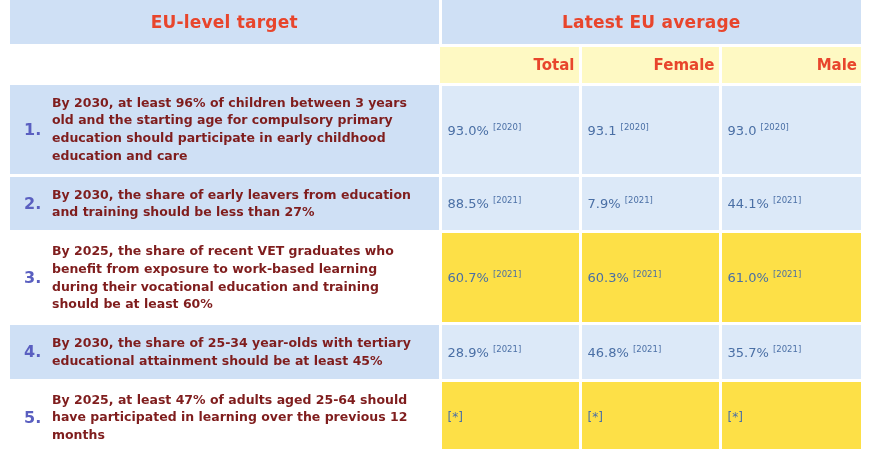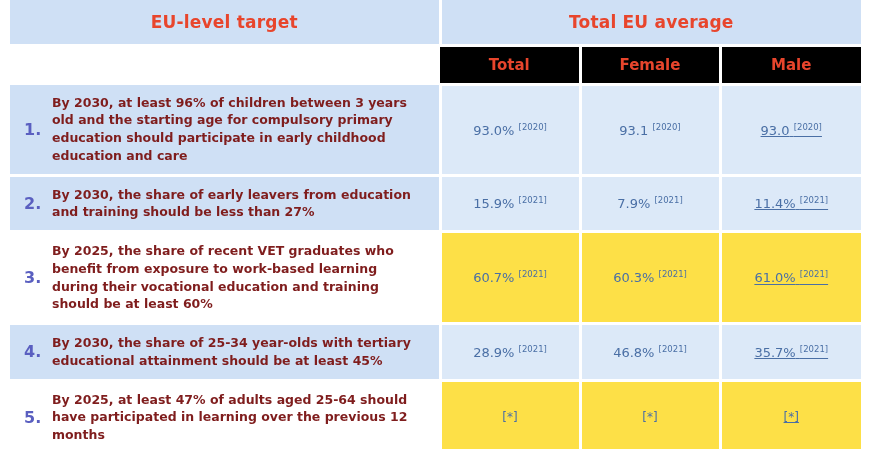--- a/index.html
+++ b/index.html
@@ -35,25 +35,25 @@
     color: #e8452c;
     font-size: 17px;
     font-weight: bold;
     text-align: center;
     padding: 12px 6px;
     border-bottom: 3px solid #ffffff;
     letter-spacing: 0.2px;
   }
   th.hdr-target { border-right: 3px solid #ffffff; }
   th.sub {
-    background: #000000;
+    background: #fef9c3;
     color: #e8452c;
     font-size: 15px;
     font-weight: bold;
-    text-align: center;
+    text-align: right;
     padding: 9px 4px;
     border-bottom: 3px solid #ffffff;
     border-right: 3px solid #ffffff;
   }
   th.sub.last { border-right: none; }
   th.blank-left {
     background: #ffffff;
     border: none;
   }
 
@@ -85,26 +85,26 @@
     color: #7f1d1d;
     font-weight: bold;
     font-size: 12.5px;
     line-height: 1.42;
     padding: 9px 14px 9px 4px;
     border-right: 3px solid #ffffff;
   }
   td.val {
     color: #4a6fa5;
     font-size: 13px;
-    text-align: center;
+    text-align: left;
     padding: 8px 6px;
     border-right: 3px solid #ffffff;
     white-space: nowrap;
   }
-  td.val.last { border-right: none; text-decoration: underline; }
+  td.val.last { border-right: none; }
   td.val .yr {
     font-size: 8.5px;
     vertical-align: super;
     color: #4a6fa5;
   }
   td.val.sym {
     font-size: 12px;
     color: #4a6fa5;
   }
 </style>
@@ -116,21 +116,21 @@
     <colgroup>
       <col class="c-num">
       <col class="c-target">
       <col class="c-total">
       <col class="c-female">
       <col class="c-male">
     </colgroup>
     <thead>
       <tr>
         <th class="hdr-target" colspan="2">EU-level target</th>
-        <th class="hdr-avg" colspan="3">Total EU average</th>
+        <th class="hdr-avg" colspan="3">Latest EU average</th>
       </tr>
       <tr>
         <th class="blank-left" colspan="2"></th>
         <th class="sub">Total</th>
         <th class="sub">Female</th>
         <th class="sub last">Male</th>
       </tr>
     </thead>
     <tbody>
 
@@ -138,23 +138,23 @@
         <td class="num">1.</td>
         <td class="target">By 2030, at least 96% of children between 3 years old and the starting age for compulsory primary education should participate in early childhood education and care</td>
         <td class="val"><span>93.0%</span> <span class="yr">[2020]</span></td>
         <td class="val"><span>93.1</span> <span class="yr">[2020]</span></td>
         <td class="val last"><span>93.0</span> <span class="yr">[2020]</span></td>
       </tr>
 
       <tr class="shaded">
         <td class="num">2.</td>
         <td class="target">By 2030, the share of early leavers from education and training should be less than 27%</td>
-        <td class="val"><span>15.9%</span> <span class="yr">[2021]</span></td>
+        <td class="val"><span>88.5%</span> <span class="yr">[2021]</span></td>
         <td class="val"><span>7.9%</span> <span class="yr">[2021]</span></td>
-        <td class="val last"><span>11.4%</span> <span class="yr">[2021]</span></td>
+        <td class="val last"><span>44.1%</span> <span class="yr">[2021]</span></td>
       </tr>
 
       <tr class="plain">
         <td class="num">3.</td>
         <td class="target">By 2025, the share of recent VET graduates who benefit from exposure to work-based learning during their vocational education and training should be at least 60%</td>
         <td class="val"><span>60.7%</span> <span class="yr">[2021]</span></td>
         <td class="val"><span>60.3%</span> <span class="yr">[2021]</span></td>
         <td class="val last"><span>61.0%</span> <span class="yr">[2021]</span></td>
       </tr>
 

